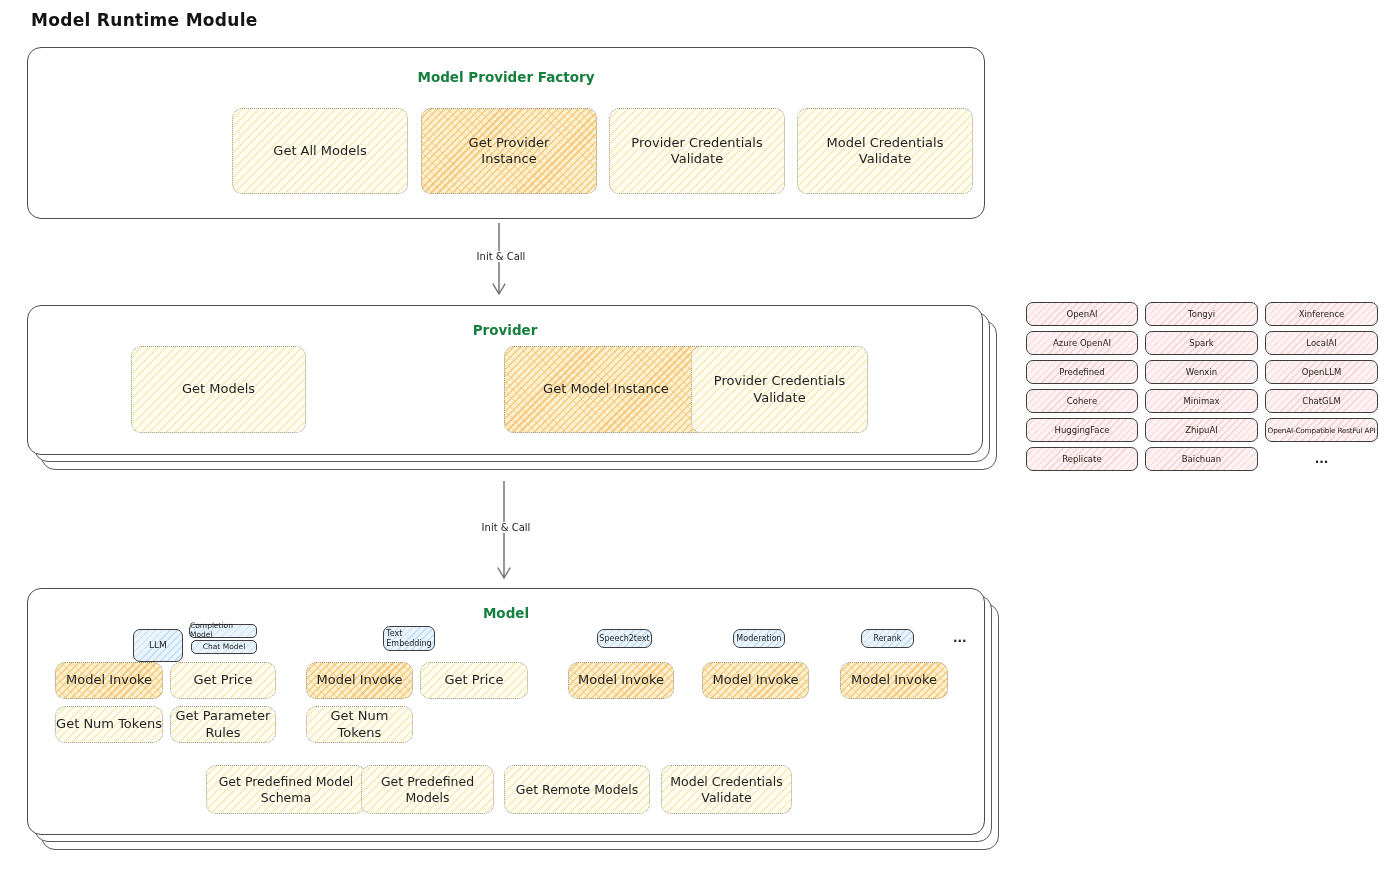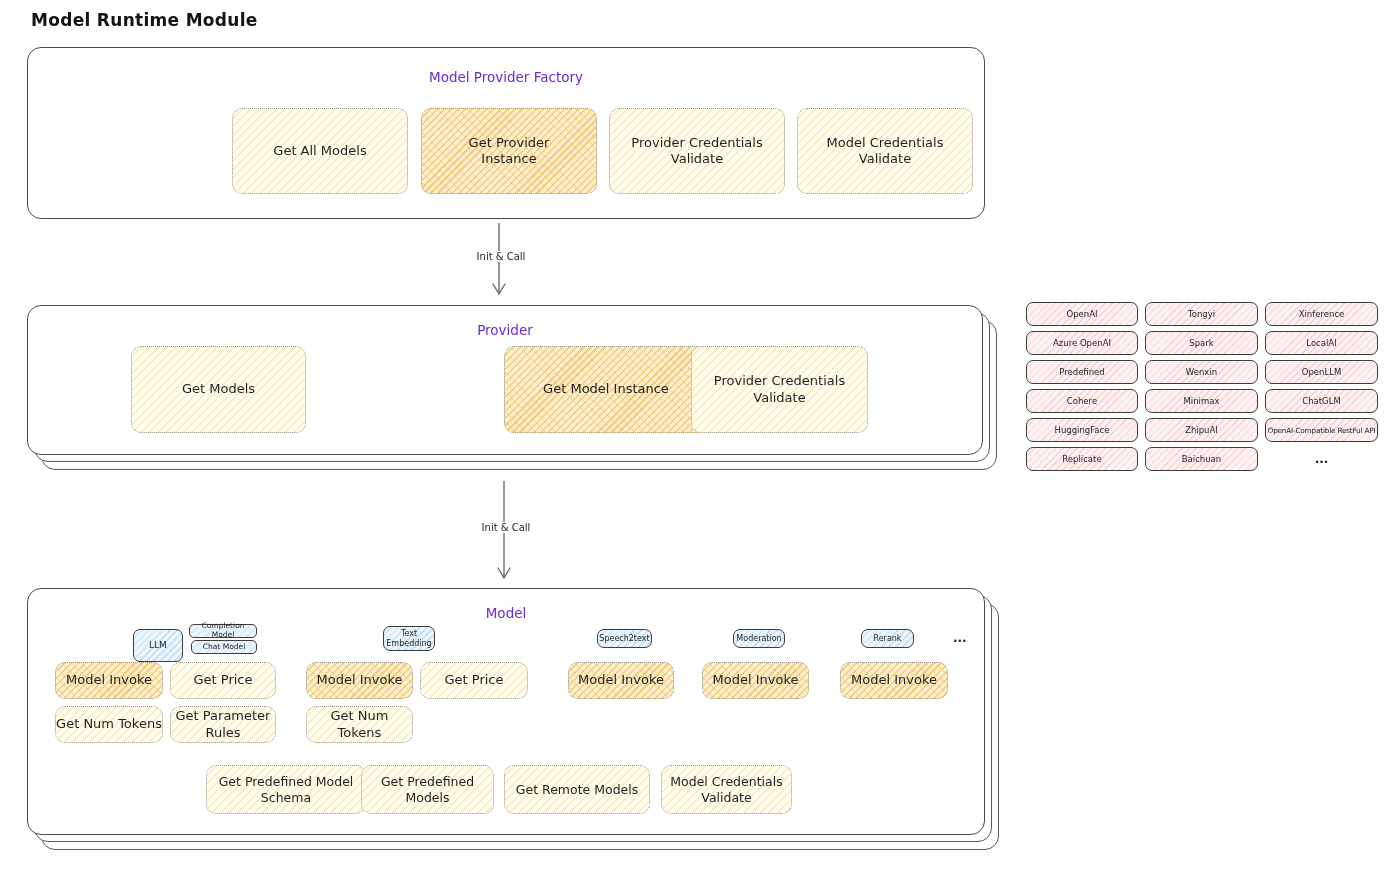--- a/index.html
+++ b/index.html
@@ -36,22 +36,22 @@
     background: #ffffff;
     border: 1.4px solid #5a5a5a;
     border-radius: 14px;
     z-index: 1;
   }
   .panel-title {
     position: absolute;
     left: 0; right: 0;
     text-align: center;
     font-size: 13.5px;
-    font-weight: 400;
-    color: #6d28d9;
+    font-weight: 700;
+    color: #15803d;
   }
   
   .fbox {
     position: absolute;
     display: flex;
     align-items: center;
     justify-content: center;
     text-align: center;
     border: 1.6px dotted #979789;
     border-radius: 10px;
@@ -92,21 +92,21 @@
     display: flex; align-items: center; justify-content: center;
     font-size: 12px; font-weight: 600; color: #222;
     border: none; background: none;
   }
   
   .tag {
     position: absolute;
     display: flex;
     align-items: center;
     justify-content: center;
-    text-align: center;
+    text-align: left;
     border: 1.5px solid #3d3d3d;
     border-radius: 7px;
     font-size: 8px;
     line-height: 1.15;
     white-space: pre-line;
     background-color: #eaf4fc;
     background-image: repeating-linear-gradient(135deg, rgba(158,203,238,0.55) 0 1.2px, transparent 1.2px 5px);
   }
   .tag.sub {
     font-size: 7.5px;

